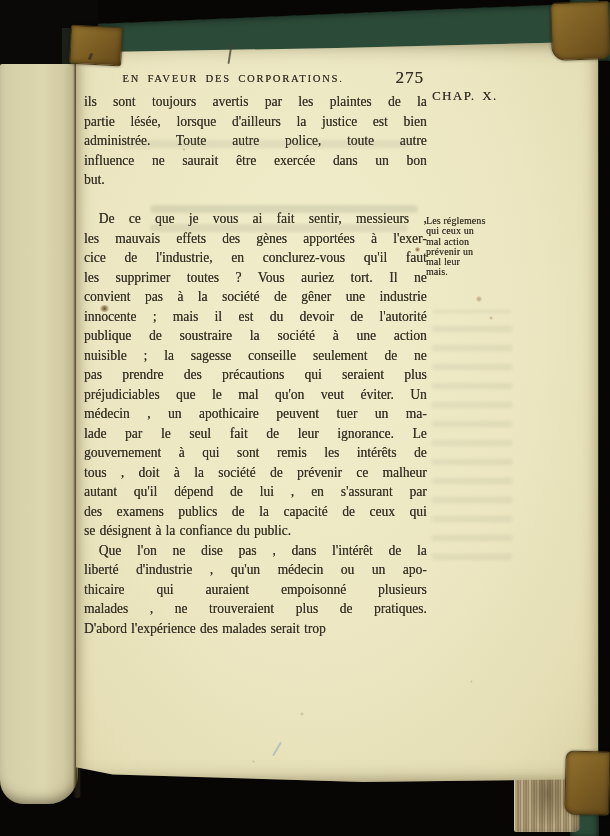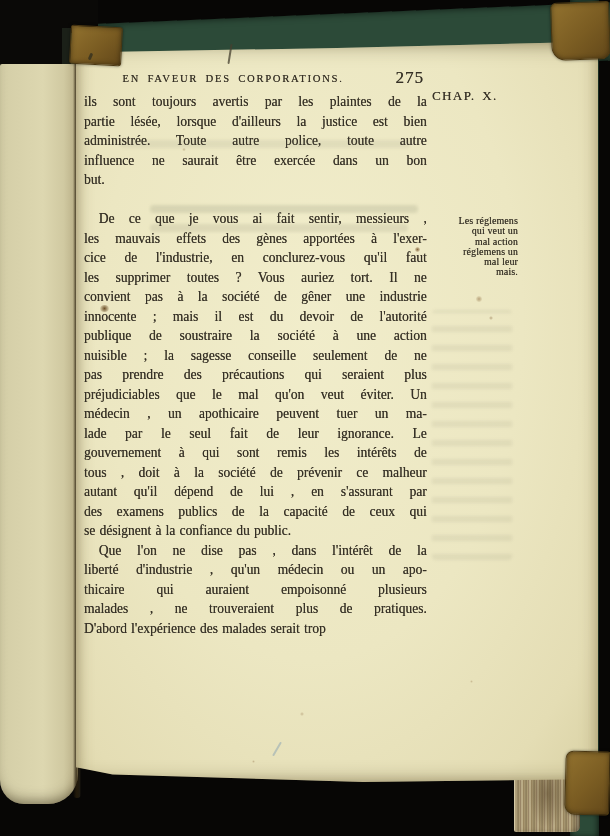--- a/index.html
+++ b/index.html
@@ -70,21 +70,21 @@
   .body-text{position:absolute;left:8px;top:49px;width:394px;
     transform:scaleX(0.87);transform-origin:left top;
     font-size:15.5px;line-height:19.5px;word-spacing:1px;}
   .tline{text-align:justify;text-align-last:justify;white-space:normal;height:19.5px;overflow:visible;}
   .tline.lastline{text-align-last:left;}
   .tline.firstline{text-indent:17px;}
   .para.gap{margin-top:19.5px;}
 
   .chapter-label{position:absolute;left:356px;top:46px;width:84px;
     font-size:13px;letter-spacing:1.4px;word-spacing:2px;}
-  .side-note{position:absolute;left:350px;top:174px;width:92px;text-align:right;
+  .side-note{position:absolute;left:350px;top:174px;width:92px;text-align:left;
     font-size:9.8px;line-height:10.3px;letter-spacing:0.2px;}
 
   
   .tape{position:absolute;background:linear-gradient(135deg,#92722f 0%,#7a5c22 55%,#63481a 100%);
     border:1px solid #4a3712;border-radius:3px;
     box-shadow:inset 0 0 5px rgba(30,22,6,.6), 0 0 3px rgba(0,0,0,.5);}
   .tape-tl{left:70px;top:26px;width:50px;height:37px;transform:rotate(3deg);}
   .tape-tr{left:551px;top:2px;width:57px;height:56px;transform:rotate(-2deg);
     border-radius:6px 3px 10px 14px;}
   .tape-br{left:565px;top:751px;width:43px;height:62px;transform:rotate(1.5deg);
@@ -168,23 +168,23 @@
           <div class="tline">liberté d'industrie , qu'un médecin ou un apo-</div>
           <div class="tline">thicaire qui auraient empoisonné plusieurs</div>
           <div class="tline">malades , ne trouveraient plus de pratiques.</div>
           <div class="tline lastline">D'abord l'expérience des malades serait trop</div>
         </div>
       </div>
 
     <div class="chapter-label ink">CHAP. X.</div>
     <div class="side-note ink">
         <div class="note-line">Les réglemens</div>
-        <div class="note-line">qui veut un</div>
+        <div class="note-line">qui ceux un</div>
         <div class="note-line">mal action</div>
-        <div class="note-line">réglemens un</div>
+        <div class="note-line">prévenir un</div>
         <div class="note-line">mal leur</div>
         <div class="note-line">mais.</div>
       </div>
   </div>
 
   <div class="tape tape-tl"></div>
   <div class="tape tape-tr"></div>
   <div class="tape tape-br"></div>
 
   <div class="ghost ghost-a"></div>

